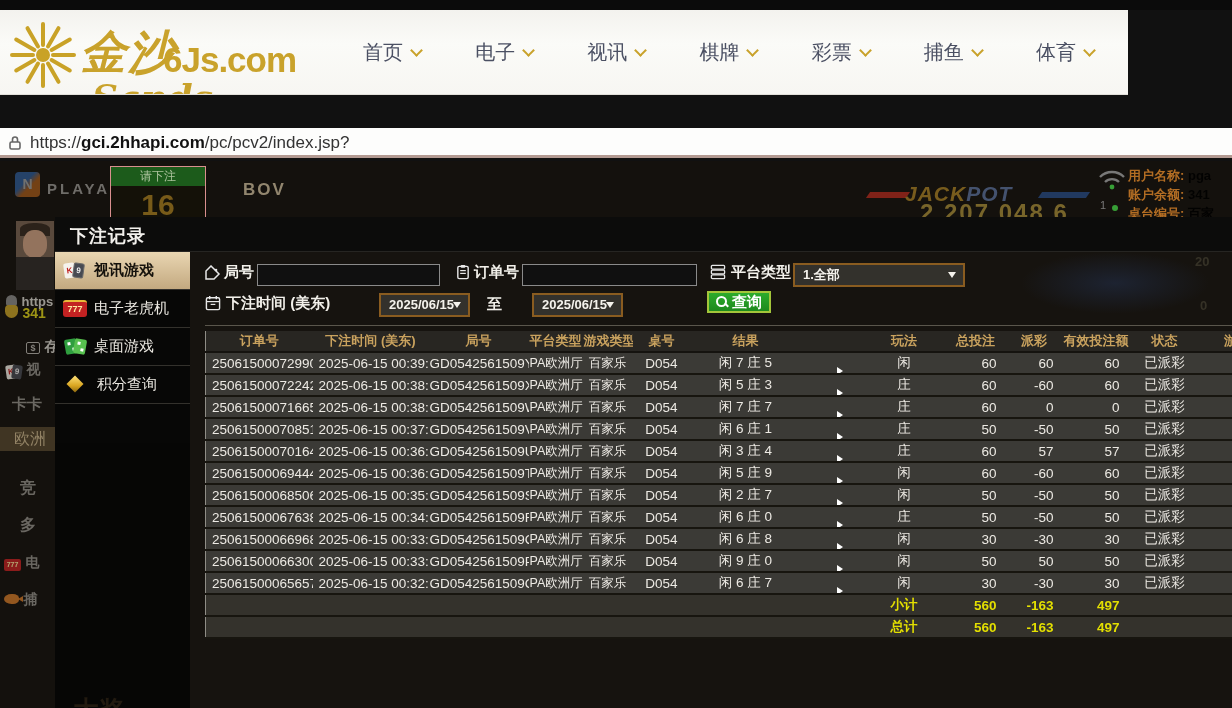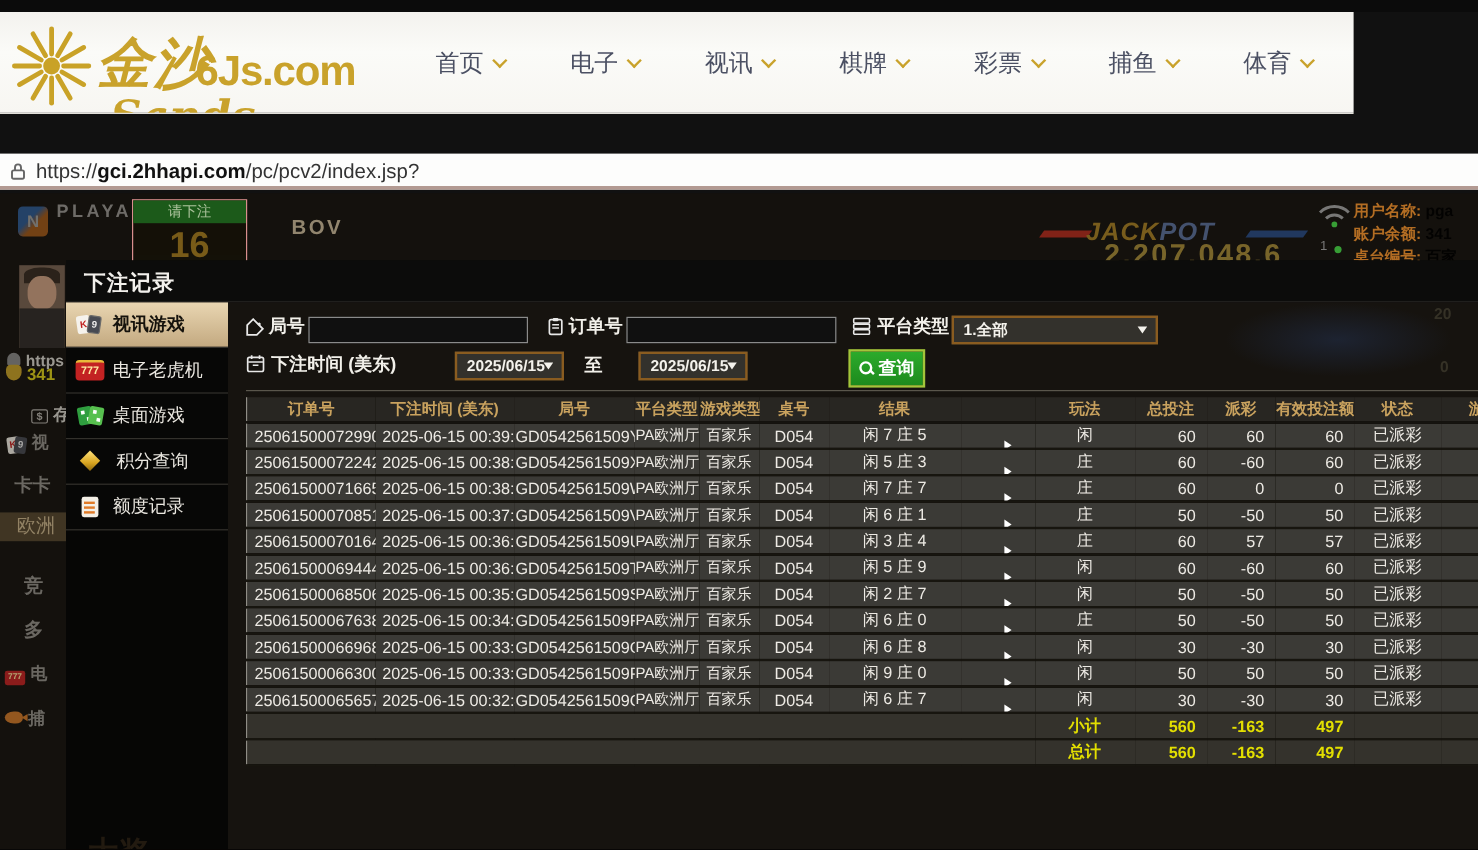--- a/index.html
+++ b/index.html
@@ -37,21 +37,21 @@
   .url-text{position:absolute;left:30px;top:5px;font-size:17px;color:#333;}
   .url-text .dom{font-weight:700;color:#111;}
 
   
   .page{position:absolute;left:0;top:161px;width:1232px;height:547px;background:#14110d;overflow:hidden;}
   .bg-dim{position:absolute;inset:0;opacity:.85;}
 
   .pa-logo-icon{position:absolute;left:15px;top:11px;width:25px;height:25px;border-radius:4px;
     background:linear-gradient(135deg,#3a7ad0 40%,#e07820 60%);opacity:.55;}
   .pa-logo-icon::after{content:"N";position:absolute;inset:0;text-align:center;line-height:25px;color:#ddd;font-weight:800;font-size:14px;}
-  .pa-logo-text{position:absolute;left:47px;top:7px;font-size:15px;font-weight:800;letter-spacing:3px;color:#7e7c78;}
+  .pa-logo-text{position:absolute;left:47px;top:19px;font-size:15px;font-weight:800;letter-spacing:3px;color:#7e7c78;}
 
   .bet-box{position:absolute;left:110px;top:5px;width:96px;height:59px;border:1px solid #fca5a5;background:#151108;}
   .bet-box .bb-head{height:19px;background:#1e681e;color:#c6e2b6;font-size:12px;text-align:center;line-height:19px;}
   .bet-box .bb-num{height:40px;text-align:center;font-size:30px;font-weight:700;color:#8a691c;line-height:38px;}
   .bov-sign{position:absolute;left:243px;top:19px;font-size:17px;font-weight:700;letter-spacing:2px;color:#a89b80;}
 
   .jackpot{position:absolute;left:905px;top:21px;font-style:italic;font-weight:900;font-size:21px;letter-spacing:1px;}
   .jackpot .jk1{color:#8a6a20;} .jackpot .jk2{color:#4d5e80;}
   .jk-swoosh-l{position:absolute;left:868px;top:31px;width:40px;height:6px;background:#93261a;transform:skewX(-35deg);}
   .jk-swoosh-r{position:absolute;left:1040px;top:31px;width:48px;height:6px;background:#24406e;transform:skewX(-35deg);}
@@ -126,21 +126,21 @@
   .modal-content{position:absolute;left:135px;top:35px;right:0;bottom:0;background:#16130f;overflow:hidden;}
   .f-label{position:absolute;font-size:15px;font-weight:700;color:#f2f0ea;white-space:nowrap;}
   .f-icon{position:absolute;width:16px;height:16px;}
   .f-input{position:absolute;height:22px;background:#101010;border:1px solid #8a8a8a;color:#eee;
     font-size:13px;padding:0 6px;outline:none;}
   .selbox{position:absolute;height:24px;background:#33312c;border:2px solid #8a5c20;color:#f4f2ec;
     font-size:13px;font-weight:700;line-height:20px;padding-left:8px;cursor:pointer;}
   .selbox::after{content:"";position:absolute;right:7px;top:7px;border-top:6px solid #f4f2ec;
     border-left:4px solid transparent;border-right:4px solid transparent;}
   .to-label{position:absolute;font-size:15px;font-weight:700;color:#f2f0ea;}
-  .search-btn{position:absolute;height:32px;background:linear-gradient(#2cab2c,#1d8a1d);border:2px solid #a3c53a;
+  .search-btn{position:absolute;height:22px;background:linear-gradient(#2cab2c,#1d8a1d);border:2px solid #a3c53a;
     color:#fff;font-size:15px;font-weight:700;display:flex;align-items:center;gap:4px;padding:0 7px;cursor:pointer;}
   .mag{position:relative;width:12px;height:12px;}
   .mag::before{content:"";position:absolute;left:0;top:0;width:7px;height:7px;border:2px solid #fff;border-radius:50%;}
   .mag::after{content:"";position:absolute;left:8px;top:8px;width:5px;height:2px;background:#fff;transform:rotate(45deg);}
   .filter-divider{position:absolute;left:15px;right:0;top:73px;border-top:1px solid #5a564c;}
 
   .dim20{position:absolute;left:1005px;top:2px;color:#4a4636;font-size:13px;font-weight:700;opacity:.6;}
   .dim0{position:absolute;left:1010px;top:46px;color:#4a4636;font-size:13px;font-weight:700;opacity:.6;}
   .dim-glow{position:absolute;left:830px;top:0;width:190px;height:62px;
     background:radial-gradient(ellipse at center,#1d2331,transparent 70%);}
@@ -318,24 +318,20 @@
               <span class="t2"></span>
             </span>
             <span>桌面游戏</span>
           </div>
 
           <div class="side-item">
             <span class="s-ic ic-gem"></span>
             <span>积分查询</span>
           </div>
 
-          <div class="side-item">
-            <span class="s-ic ic-doc"></span>
-            <span>额度记录</span>
-          </div>
         </div>
       <div class="side-rest">
         <div class="faint-poster">大奖</div>
       </div>
 
       <div class="modal-content">
         <div class="dim-glow"></div>
         <div class="dim20">20</div>
         <div class="dim0">0</div>
 

